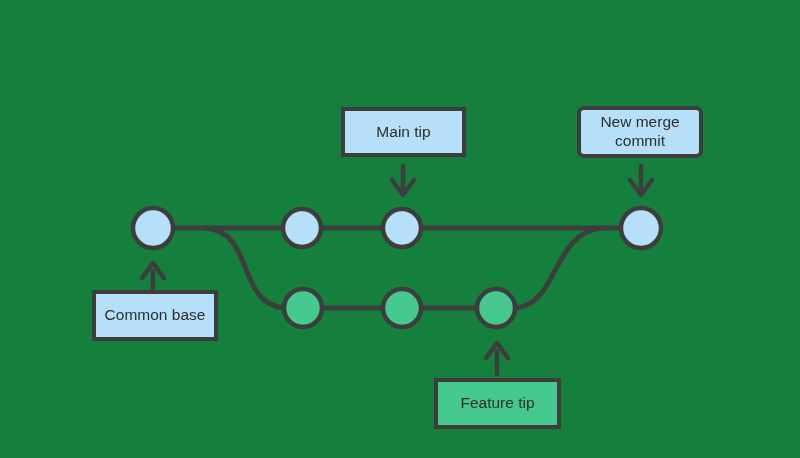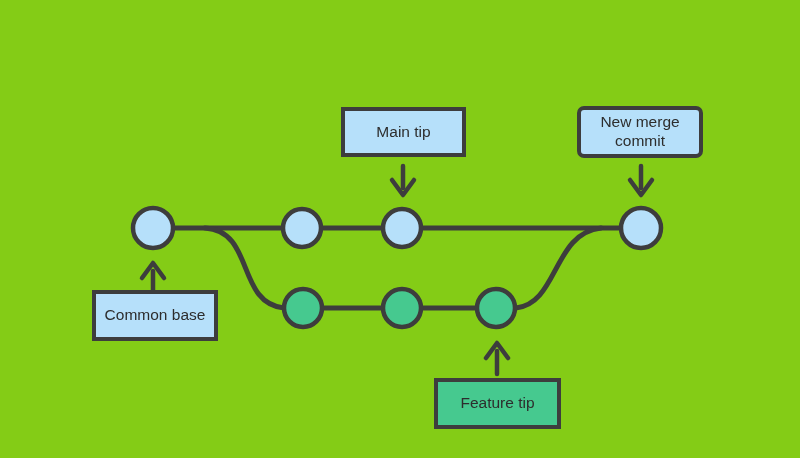--- a/index.html
+++ b/index.html
@@ -5,21 +5,21 @@
   html, body {
     margin: 0;
     padding: 0;
     background: #ffffff;
     font-family: "Liberation Sans", sans-serif;
   }
   .stage {
     position: relative;
     width: 800px;
     height: 458px;
-    background: #84cc16;
+    background: #15803d;
     overflow: hidden;
   }
   .diagram-svg {
     position: absolute;
     left: 0;
     top: 0;
   }
   .branch-line {
     fill: none;
     stroke: #3d3d3d;

